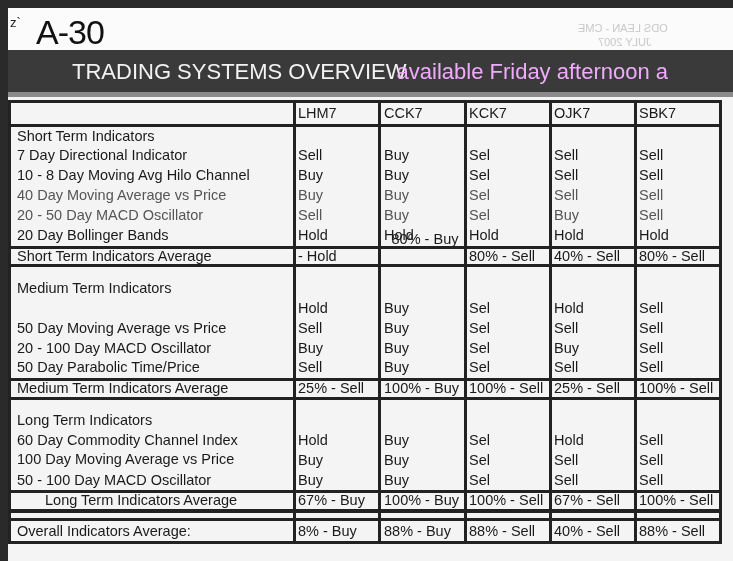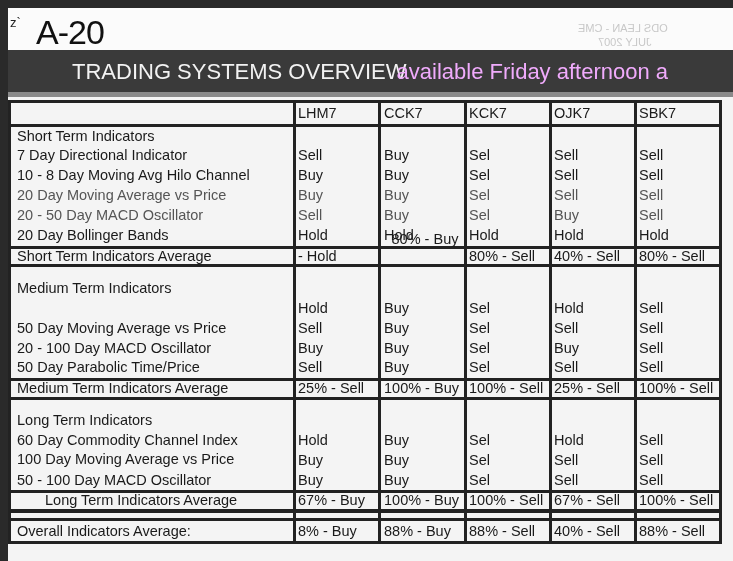--- a/index.html
+++ b/index.html
@@ -26,21 +26,21 @@
   .col2{left:461px;width:82px;}
   .col3{left:546px;width:82px;}
   .col4{left:631px;width:82px;}
 </style>
 </head>
 <body>
 
 <div class="topbar"></div>
 <div class="title-area">
   <span class="corner-mark">z`</span>
-  <span class="doc-id">A-20</span>
+  <span class="doc-id">A-30</span>
   <span class="ghost" style="left:570px;top:14px;">ODS LEAN - CME</span>
   <span class="ghost" style="left:590px;top:28px;">JULY 2007</span>
 </div>
 <div class="leftrule"></div>
 <div class="banner">
   <div class="banner-text">
     <span>TRADING SYSTEMS OVERVIEW</span><span class="banner-sub">available Friday afternoon a</span>
   </div>
 </div>
 <div class="strip"></div>
@@ -81,21 +81,21 @@
   <div class="cell col3" style="top:46px;">Sell</div>
   <div class="cell col4" style="top:46px;">Sell</div>
 
   <div class="cell label" style="top:66px;">10 - 8 Day Moving Avg Hilo Channel</div>
   <div class="cell col0" style="top:66px;">Buy</div>
   <div class="cell col1" style="top:66px;">Buy</div>
   <div class="cell col2" style="top:66px;">Sel</div>
   <div class="cell col3" style="top:66px;">Sell</div>
   <div class="cell col4" style="top:66px;">Sell</div>
 
-  <div class="cell label muted" style="top:86px;">20 Day Moving Average vs Price</div>
+  <div class="cell label muted" style="top:86px;">40 Day Moving Average vs Price</div>
   <div class="cell col0 muted" style="top:86px;">Buy</div>
   <div class="cell col1 muted" style="top:86px;">Buy</div>
   <div class="cell col2 muted" style="top:86px;">Sel</div>
   <div class="cell col3 muted" style="top:86px;">Sell</div>
   <div class="cell col4 muted" style="top:86px;">Sell</div>
 
   <div class="cell label muted" style="top:106px;">20 - 50 Day MACD Oscillator</div>
   <div class="cell col0 muted" style="top:106px;">Sell</div>
   <div class="cell col1 muted" style="top:106px;">Buy</div>
   <div class="cell col2 muted" style="top:106px;">Sel</div>

